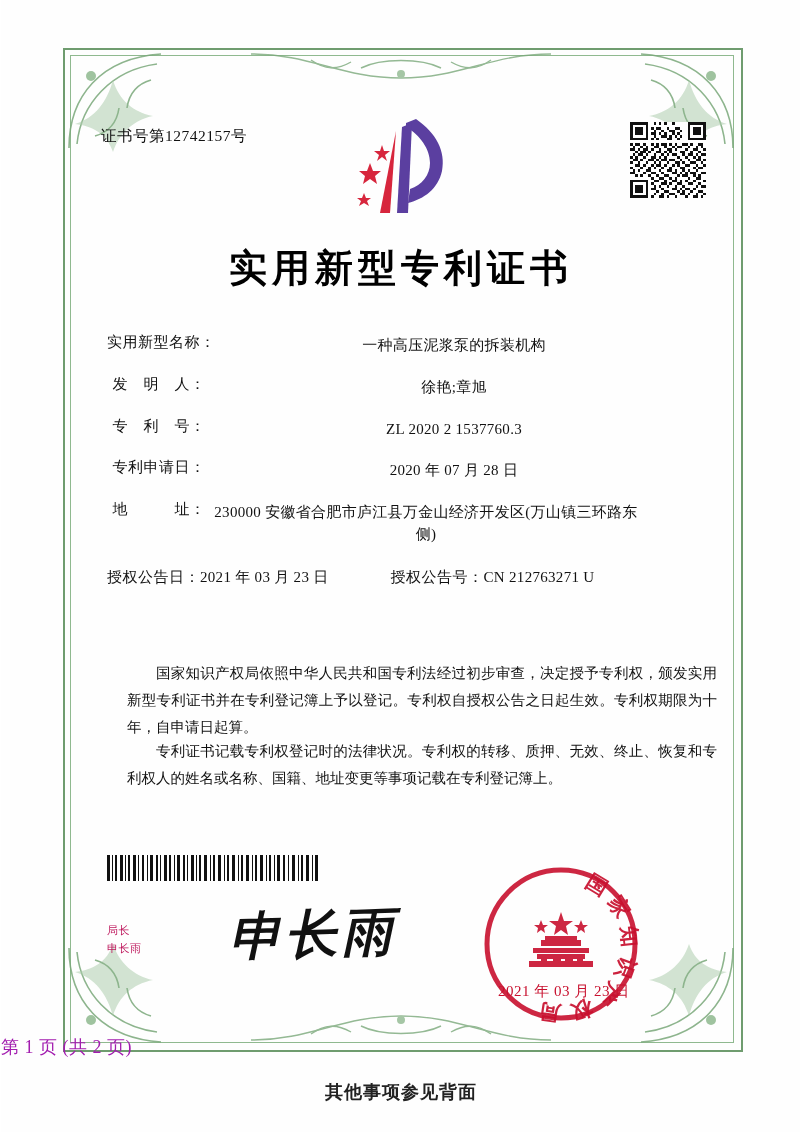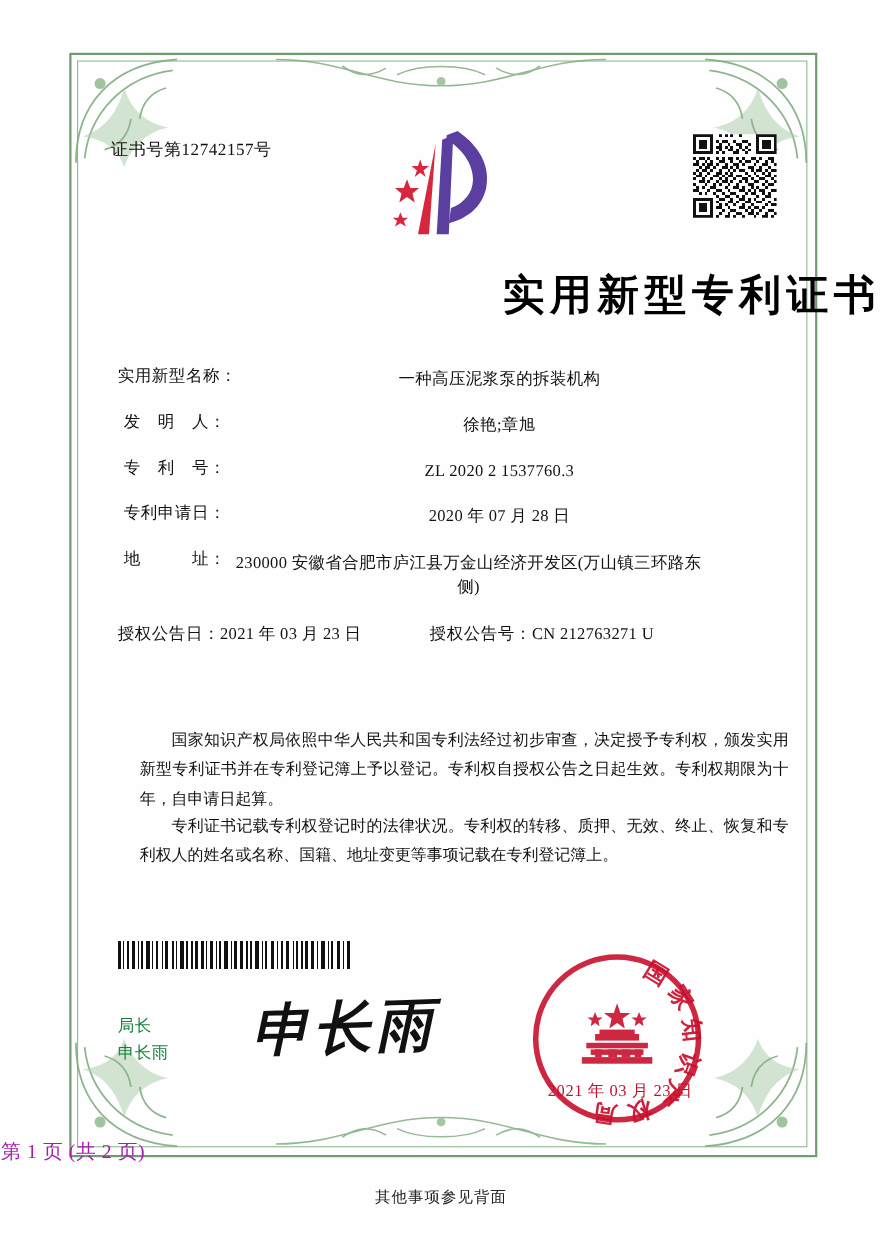--- a/index.html
+++ b/index.html
@@ -74,21 +74,21 @@
   .qr {
     position: absolute;
     right: 95px; top: 122px;
     width: 76px; height: 76px;
   }
 
   
   .doc-title {
     position: absolute;
     left: 0; right: 0; top: 243px;
-    text-align: right;
+    text-align: center;
     font-size: 38px;
     font-weight: bold;
     letter-spacing: 5px;
     color: #000;
     font-family: "DejaVu Serif", "Liberation Serif", serif;
   }
 
   
   .fields {
     position: absolute;
@@ -146,24 +146,24 @@
   .barcode {
     position: absolute;
     left: 106px; top: 855px;
     width: 212px; height: 26px;
   }
 
   
   .sig-label {
     position: absolute;
     left: 106px; top: 921px;
-    font-size: 15px;
+    font-size: 11px;
     line-height: 1.65;
     letter-spacing: .5px;
-    color: #15803d;
+    color: #be185d;
   }
   .sig-script {
     position: absolute;
     left: 228px; top: 900px;
     font-size: 52px;
     font-family: "DejaVu Serif", serif;
     font-style: italic;
     font-weight: bold;
     color: #111;
     letter-spacing: 4px;
@@ -191,23 +191,24 @@
     position: absolute;
     left: 0; right: 0; top: 1035px;
     font-size: 18px;
     color: #a21caf;
     letter-spacing: .5px;
   }
   .footer-note {
     position: absolute;
     left: 0; right: 0; top: 1080px;
     text-align: center;
-    font-size: 14px;
+    font-size: 18px;
     color: #222;
     letter-spacing: 1px;
+    font-weight: bold;
   }
 </style>
 </head>
 <body>
 
 <div class="cert-page">
 
   <div class="border-outer"></div>
   <div class="border-inner"></div>
 

